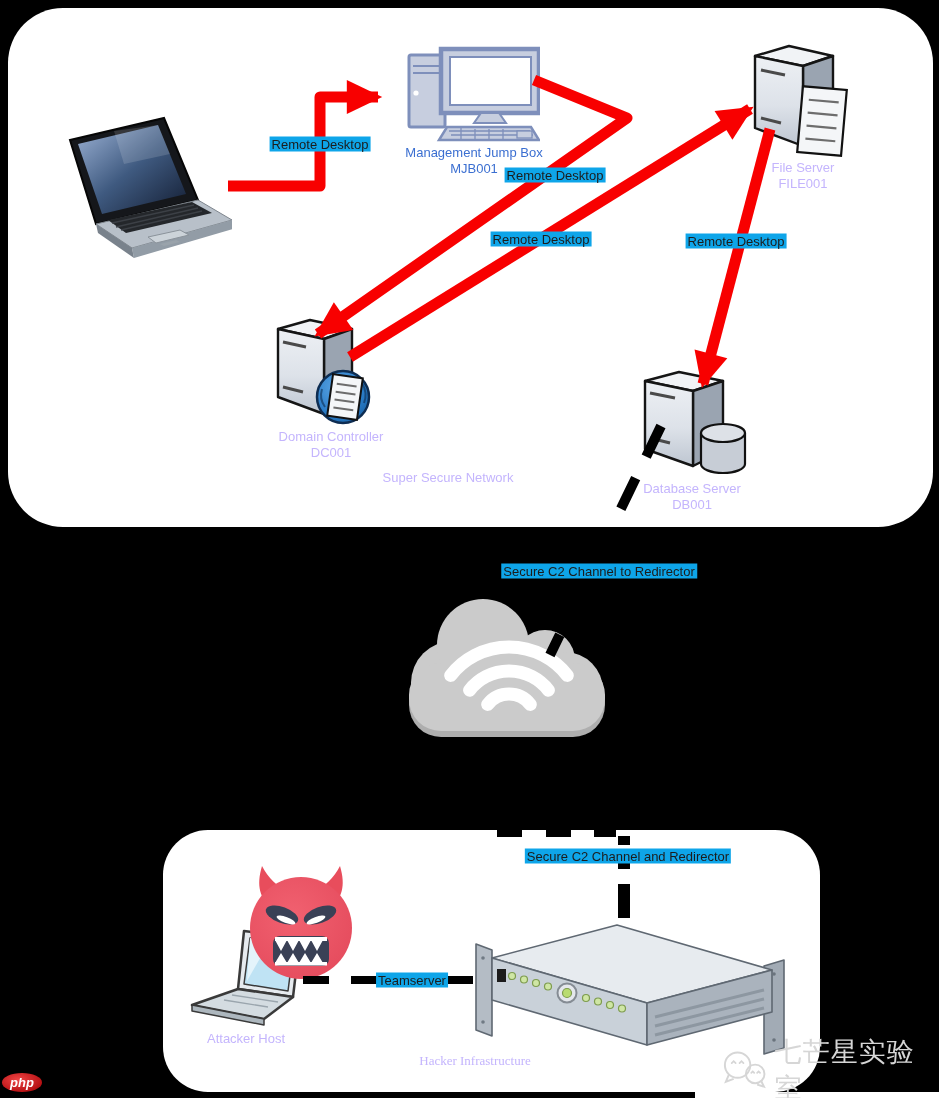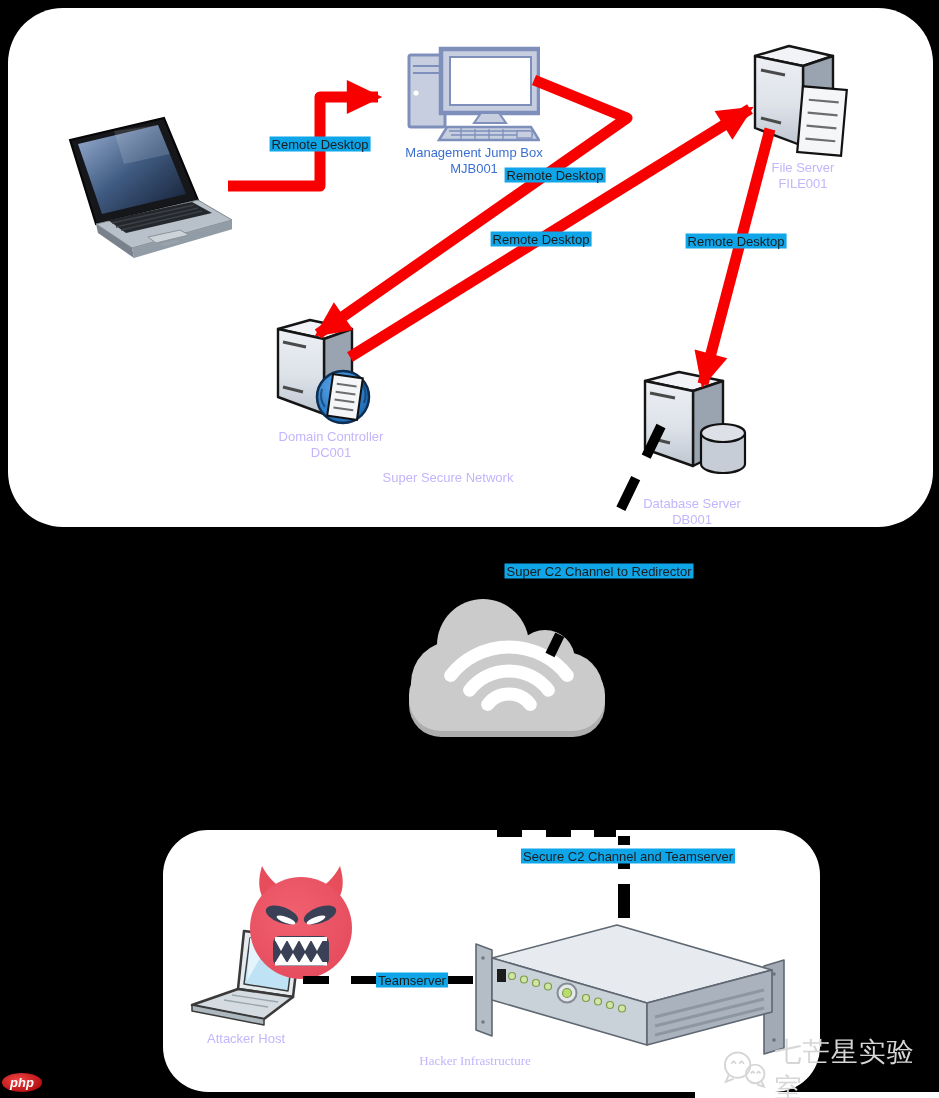--- a/index.html
+++ b/index.html
@@ -246,29 +246,29 @@
     <div>MJB001</div>
   </div>
   <div class="nodelbl" style="left:803px;top:176px;">
     <div>File Server</div>
     <div>FILE001</div>
   </div>
   <div class="nodelbl" style="left:319px;top:445px;margin-left:12px;">
     <div>Domain Controller</div>
     <div>DC001</div>
   </div>
-  <div class="nodelbl" style="left:692px;top:512px;">
+  <div class="nodelbl" style="left:692px;top:497px;">
     <div>Database Server</div>
     <div>DB001</div>
   </div>
 
   <div class="nodelbl" style="left:448px;top:478px;">Super Secure Network</div>
 
-  <div class="lbl" style="left:599px;top:571px;">Super C2 Channel to Redirector</div>
-  <div class="lbl" style="left:628px;top:856px;">Secure C2 Channel and Teamserver</div>
+  <div class="lbl" style="left:599px;top:571px;">Secure C2 Channel to Redirector</div>
+  <div class="lbl" style="left:628px;top:856px;">Secure C2 Channel and Redirector</div>
 
   <div class="lbl" style="left:412px;top:980px;">Teamserver</div>
   <div class="nodelbl" style="left:246px;top:1039px;">Attacker Host</div>
   <div class="nodelbl" style="left:475px;top:1061px;font-family:Liberation Serif, serif;">Hacker Infrastructure</div>
 
   <div id="watermark">
     <svg width="50" height="46" viewBox="0 0 50 46">
       <g fill="none" stroke="#d6d6d6" stroke-width="2">
         <circle cx="18" cy="18" r="13"></circle>
         <path d="M9,28 l-3,7 l8,-3"></path>

